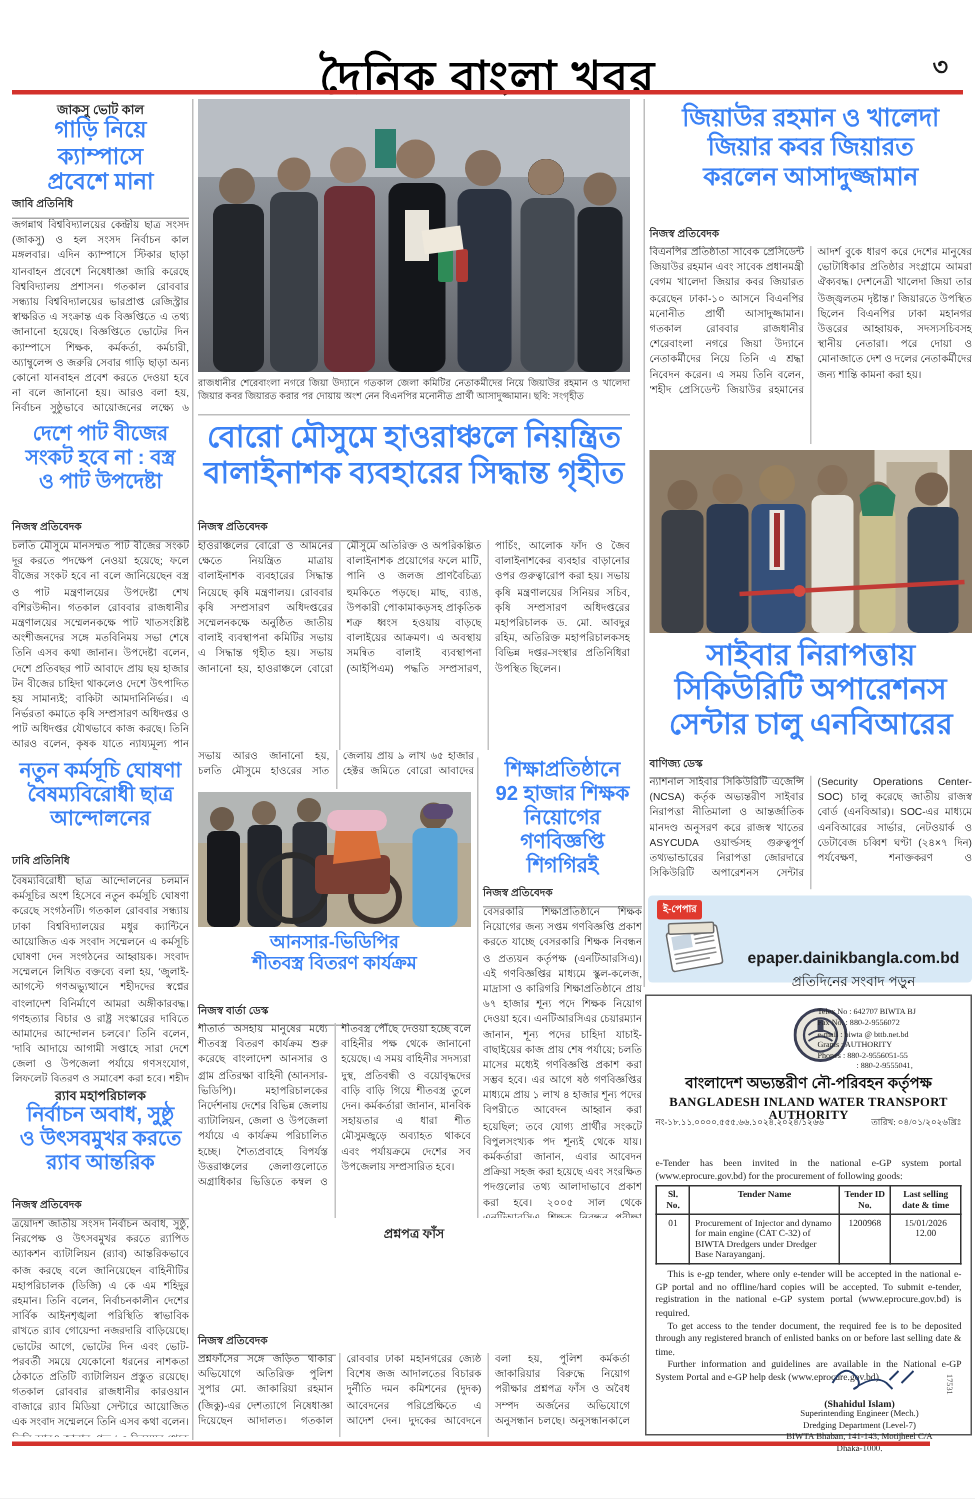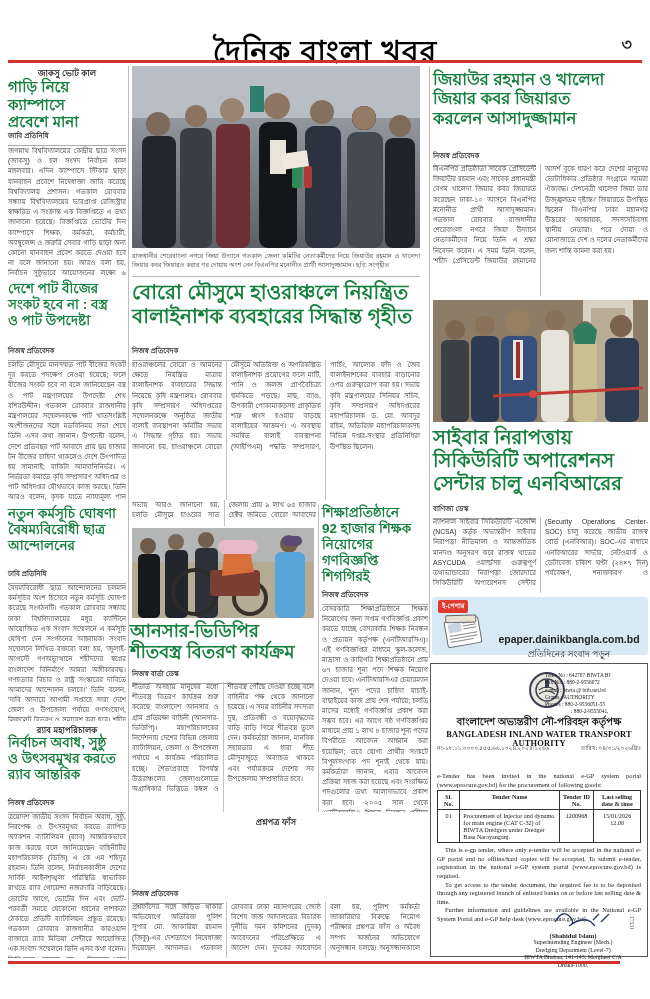--- a/index.html
+++ b/index.html
@@ -4,21 +4,21 @@
 <style>
   * { margin:0; padding:0; box-sizing:border-box; }
   html,body { background:#e8e8e8; }
   #page {
     position:relative; width:650px; height:999px; margin:0 auto;
     background:#ffffff; overflow:hidden;
     font-family:"Liberation Sans", sans-serif; color:#222;
   }
   .abs { position:absolute; }
   .center { text-align:center; }
-  .hl { font-weight:bold; color:#15803d; white-space:pre-line; line-height:1.18; }
+  .hl { font-weight:bold; color:#3b82f6; text-align:center; white-space:pre-line; line-height:1.18; }
   .kicker { font-weight:bold; color:#2a2a2a; text-align:center; font-size:8.5px; }
   .byline {
     font-size:7px; font-weight:bold; color:#333;
     border-bottom:1px solid #a8a8a8; padding-bottom:3px;
   }
   .body-text {
     font-size:6.8px; line-height:1.5; text-align:justify; color:#2b2b2b;
     overflow:hidden;
   }
   .cols2 { column-count:2; column-gap:9px; column-rule:1px solid #c2c2c2; }
@@ -150,21 +150,21 @@
       <circle cx="118" cy="70" r="16" fill="none" stroke="#3a2f2a" stroke-width="4"></circle>
       <rect x="78" y="42" width="50" height="26" rx="4" fill="#7b3f33"></rect>
       <circle cx="104" cy="26" r="9" fill="#8a6a54"></circle>
       <path d="M92 24 q12 -16 26 -2 l4 22 -32 4 z" fill="#d96f3a"></path>
       <rect x="86" y="12" width="40" height="14" rx="7" fill="#e8b9c8"></rect>
       <circle cx="157" cy="16" r="9" fill="#6f5c4b"></circle>
       <rect x="143" y="24" width="30" height="66" rx="6" fill="#58a4d8"></rect>
       <rect x="150" y="8" width="20" height="10" rx="5" fill="#5b4a72"></rect>
     </svg>
   </div>
-  <div class="abs hl" style="left:130px; width:186px; top:621px; font-size:18px;">আনসার-ভিডিপির
+  <div class="abs hl" style="left:130px; width:186px; top:621px; font-size:12px;">আনসার-ভিডিপির
 শীতবস্ত্র বিতরণ কার্যক্রম</div>
   <div class="abs byline" style="left:132px; width:182px; top:668px;">নিজস্ব বার্তা ডেস্ক</div>
   <div class="abs body-text cols2" style="left:132px; width:182px; top:682px; height:130px;">শীতার্ত অসহায় মানুষের মধ্যে শীতবস্ত্র বিতরণ কার্যক্রম শুরু করেছে বাংলাদেশ আনসার ও গ্রাম প্রতিরক্ষা বাহিনী (আনসার-ভিডিপি)। মহাপরিচালকের নির্দেশনায় দেশের বিভিন্ন জেলায় ব্যাটালিয়ন, জেলা ও উপজেলা পর্যায়ে এ কার্যক্রম পরিচালিত হচ্ছে। শৈত্যপ্রবাহে বিপর্যস্ত উত্তরাঞ্চলের জেলাগুলোতে অগ্রাধিকার ভিত্তিতে কম্বল ও শীতবস্ত্র পৌঁছে দেওয়া হচ্ছে বলে বাহিনীর পক্ষ থেকে জানানো হয়েছে। এ সময় বাহিনীর সদস্যরা দুস্থ, প্রতিবন্ধী ও বয়োবৃদ্ধদের বাড়ি বাড়ি গিয়ে শীতবস্ত্র তুলে দেন। কর্মকর্তারা জানান, মানবিক সহায়তার এ ধারা শীত মৌসুমজুড়ে অব্যাহত থাকবে এবং পর্যায়ক্রমে দেশের সব উপজেলায় সম্প্রসারিত হবে।</div>
 
   <div class="abs hl" style="left:322px; width:106px; top:505px; font-size:13.5px;">শিক্ষাপ্রতিষ্ঠানে
 92 হাজার শিক্ষক
 নিয়োগের গণবিজ্ঞপ্তি
 শিগগিরই</div>
   <div class="abs byline" style="left:322px; width:106px; top:589px;">নিজস্ব প্রতিবেদক</div>
   <div class="abs body-text" style="left:322px; width:106px; top:604px; height:208px;">বেসরকারি শিক্ষাপ্রতিষ্ঠানে শিক্ষক নিয়োগের জন্য সপ্তম গণবিজ্ঞপ্তি প্রকাশ করতে যাচ্ছে বেসরকারি শিক্ষক নিবন্ধন ও প্রত্যয়ন কর্তৃপক্ষ (এনটিআরসিএ)। এই গণবিজ্ঞপ্তির মাধ্যমে স্কুল-কলেজ, মাদ্রাসা ও কারিগরি শিক্ষাপ্রতিষ্ঠানে প্রায় ৬৭ হাজার শূন্য পদে শিক্ষক নিয়োগ দেওয়া হবে। এনটিআরসিএর চেয়ারম্যান জানান, শূন্য পদের চাহিদা যাচাই-বাছাইয়ের কাজ প্রায় শেষ পর্যায়ে; চলতি মাসের মধ্যেই গণবিজ্ঞপ্তি প্রকাশ করা সম্ভব হবে। এর আগে ষষ্ঠ গণবিজ্ঞপ্তির মাধ্যমে প্রায় ১ লাখ ৪ হাজার শূন্য পদের বিপরীতে আবেদন আহ্বান করা হয়েছিল; তবে যোগ্য প্রার্থীর সংকটে বিপুলসংখ্যক পদ শূন্যই থেকে যায়। কর্মকর্তারা জানান, এবার আবেদন প্রক্রিয়া সহজ করা হয়েছে এবং সংরক্ষিত পদগুলোর তথ্য আলাদাভাবে প্রকাশ করা হবে। ২০০৫ সাল থেকে এনটিআরসিএ শিক্ষক নিবন্ধন পরীক্ষা নিয়ে আসছে; এ পর্যন্ত পাঁচটি গণবিজ্ঞপ্তিতে লক্ষাধিক শিক্ষক নিয়োগের সুপারিশ করা হয়েছে।</div>

